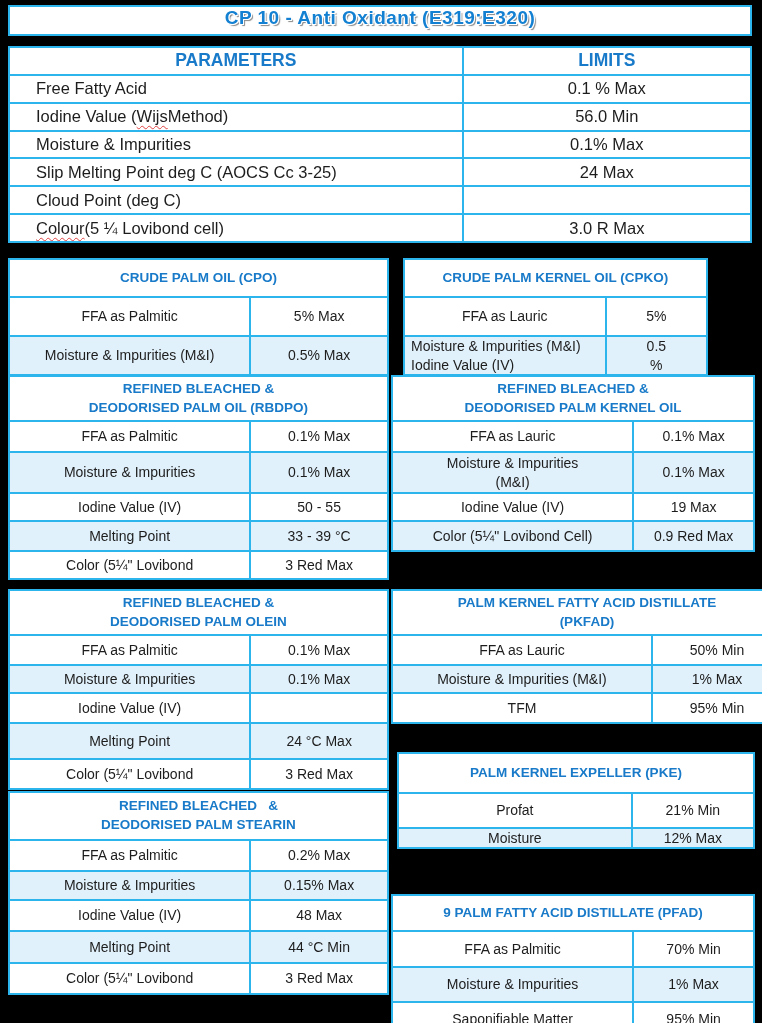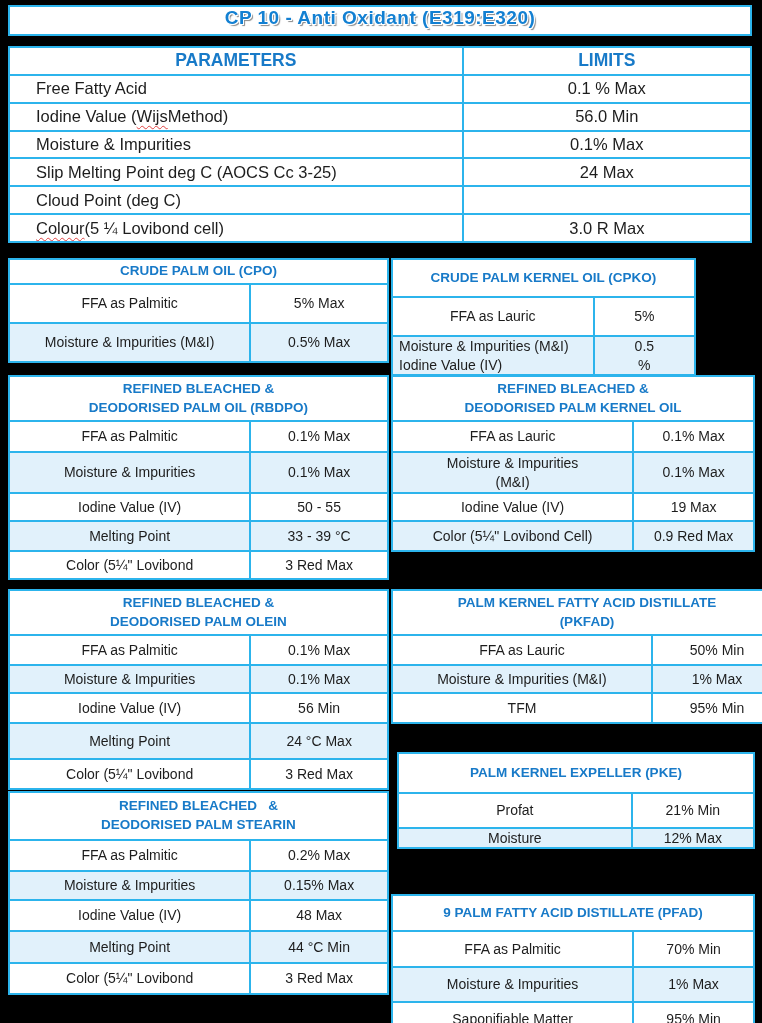--- a/index.html
+++ b/index.html
@@ -111,32 +111,32 @@
       <div class="m-param">
           <span></span>
           <span class="wavy">Colour</span>
           <span> (5 ¼ Lovibond cell)</span>
         </div>
       <div class="m-limit">3.0 R Max</div>
     </div>
   </div>
 
   <div class="spec" style="left:8px;top:258px;width:381px">
-    <div class="spec-title" style="height:25px">CRUDE PALM OIL (CPO)</div>
+    <div class="spec-title" style="height:38px">CRUDE PALM OIL (CPO)</div>
     <div class="spec-row" style="height:37px">
       <div class="spec-label">FFA as Palmitic</div>
       <div class="spec-value">5% Max</div>
     </div>
     <div class="spec-row" style="height:39px">
       <div class="spec-label">Moisture &amp; Impurities (M&amp;I)</div>
       <div class="spec-value">0.5% Max</div>
     </div>
   </div>
 
-  <div class="spec w67" style="left:391px;top:258px;width:305px">
+  <div class="spec w67" style="left:403px;top:258px;width:305px">
     <div class="spec-title" style="height:38px">CRUDE PALM KERNEL OIL (CPKO)</div>
     <div class="spec-row" style="height:37px">
       <div class="spec-label">FFA as Lauric</div>
       <div class="spec-value">5%</div>
     </div>
     <div class="spec-row" style="height:39px">
       <div class="spec-label" style="justify-content:flex-start;text-align:left">Moisture &amp; Impurities (M&amp;I)
 Iodine Value (IV)</div>
       <div class="spec-value">0.5
 %</div>
@@ -196,21 +196,20 @@
     <div class="spec-row" style="height:28px">
       <div class="spec-label">FFA as Palmitic</div>
       <div class="spec-value">0.1% Max</div>
     </div>
     <div class="spec-row" style="height:28px">
       <div class="spec-label">Moisture &amp; Impurities</div>
       <div class="spec-value">0.1% Max</div>
     </div>
     <div class="spec-row" style="height:30px">
       <div class="spec-label">Iodine Value (IV)</div>
-      <div class="spec-value">56 Min</div>
     </div>
     <div class="spec-row" style="height:36px">
       <div class="spec-label">Melting Point</div>
       <div class="spec-value">24 °C Max</div>
     </div>
     <div class="spec-row" style="height:30px">
       <div class="spec-label">Color (5¼" Lovibond</div>
       <div class="spec-value">3 Red Max</div>
     </div>
   </div>

